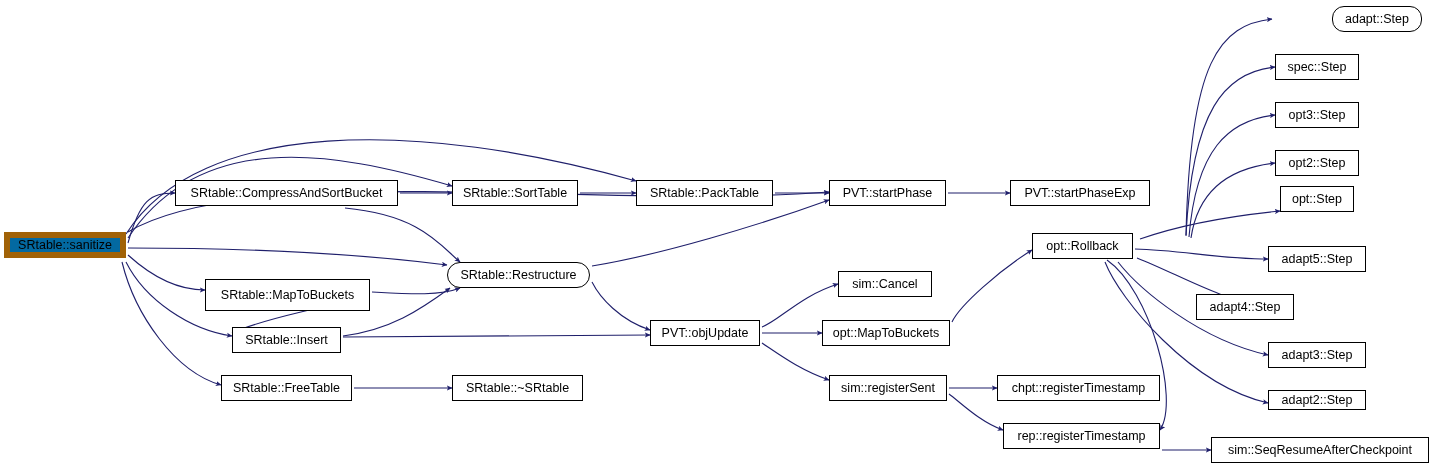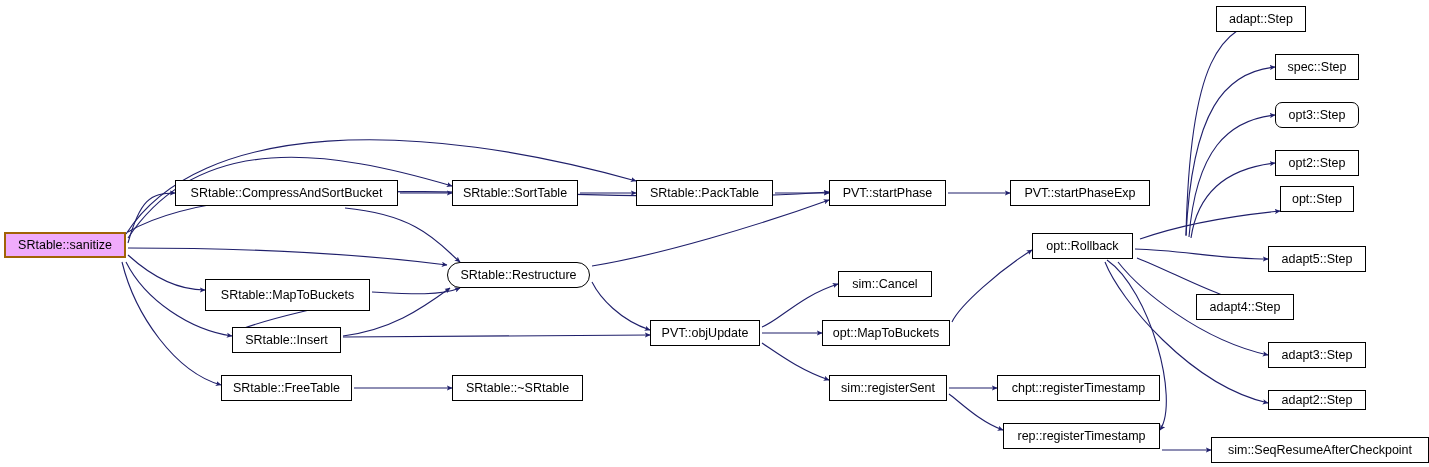--- a/index.html
+++ b/index.html
@@ -27,22 +27,22 @@
     font-size:12.5px;
     line-height:1;
     display:flex;
     align-items:center;
     justify-content:center;
     white-space:nowrap;
     letter-spacing:0px;
     z-index:5;
   }
   .node.highlight{
-    background:#f0abfc;
-    border:2px solid #a16207;
+    background:#0369a1;
+    border:6px solid #a16207;
   }
   .node .lbl{
     display:block;
     padding:0 4px;
   }
 </style>
 </head>
 <body>
 
 <div id="canvas">
@@ -140,27 +140,27 @@
       </div>
       <div class="node" style="left: 1032px; top: 233px; width: 101px; height: 26px;">
         <span class="lbl">opt::Rollback</span>
       </div>
       <div class="node" style="left: 997px; top: 375px; width: 163px; height: 26px;">
         <span class="lbl">chpt::registerTimestamp</span>
       </div>
       <div class="node" style="left: 1003px; top: 423px; width: 157px; height: 26px;">
         <span class="lbl">rep::registerTimestamp</span>
       </div>
-      <div class="node" style="left: 1216px; top: 6px; width: 90px; height: 26px;">
+      <div class="node" style="left: 1332px; top: 6px; width: 90px; height: 26px; border-radius: 12px;">
         <span class="lbl">adapt::Step</span>
       </div>
       <div class="node" style="left: 1275px; top: 54px; width: 84px; height: 26px;">
         <span class="lbl">spec::Step</span>
       </div>
-      <div class="node" style="left: 1275px; top: 102px; width: 84px; height: 26px; border-radius: 7px;">
+      <div class="node" style="left: 1275px; top: 102px; width: 84px; height: 26px;">
         <span class="lbl">opt3::Step</span>
       </div>
       <div class="node" style="left: 1275px; top: 150px; width: 84px; height: 26px;">
         <span class="lbl">opt2::Step</span>
       </div>
       <div class="node" style="left: 1280px; top: 186px; width: 74px; height: 26px;">
         <span class="lbl">opt::Step</span>
       </div>
       <div class="node" style="left: 1268px; top: 246px; width: 98px; height: 26px;">
         <span class="lbl">adapt5::Step</span>

